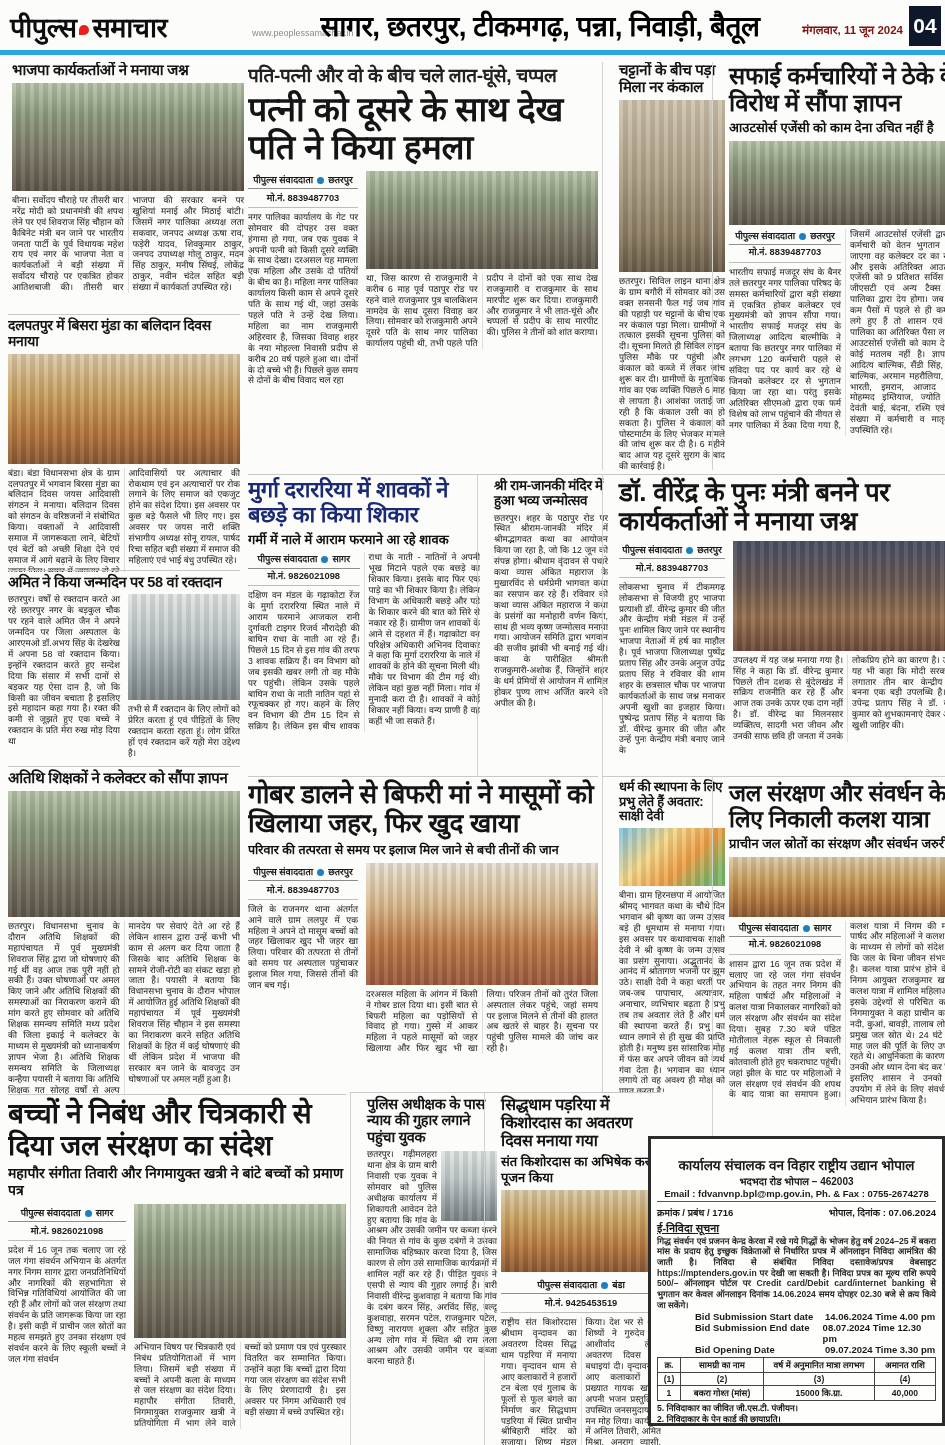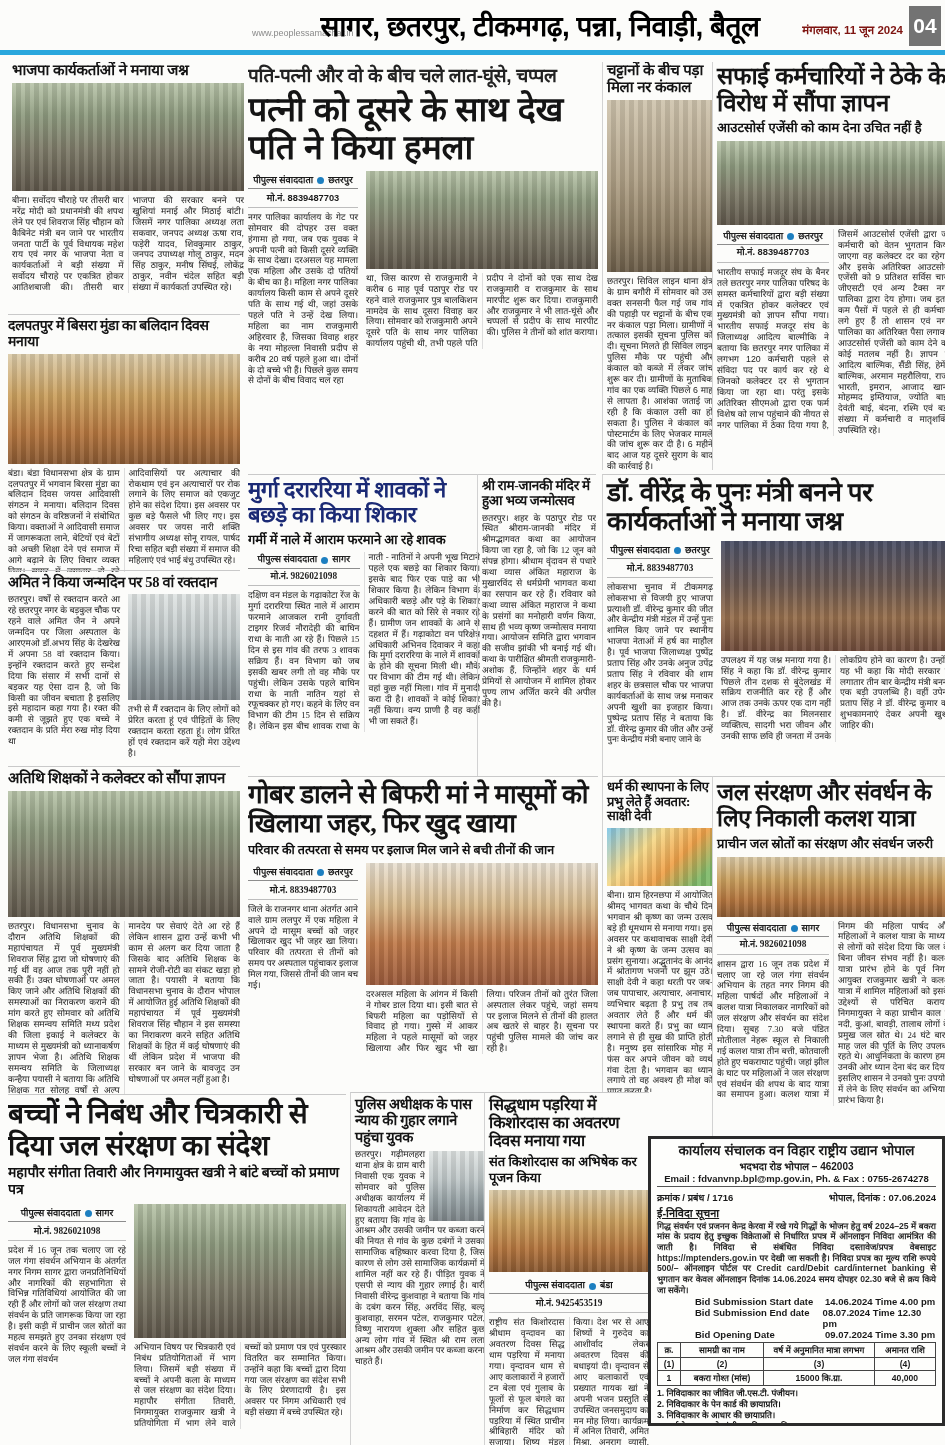--- a/index.html
+++ b/index.html
@@ -5,27 +5,27 @@
   html,body{margin:0;padding:0;background:#e9e7e2;}
   .page{position:relative;width:945px;height:1445px;margin:0 auto;background:#fcfcfa;
         font-family:"Liberation Sans","DejaVu Sans",sans-serif;color:#1a1a1a;overflow:hidden;}
   
   .masthead{position:absolute;left:0;top:0;width:945px;height:50px;}
   .logo{position:absolute;left:10px;top:8px;font-weight:bold;font-size:27px;color:#0d0d0d;letter-spacing:-0.5px;white-space:nowrap;}
   .logo .mark{display:inline-block;width:10px;height:10px;background:#e8211d;border-radius:50% 50% 50% 0;margin:0 3px 2px 3px;}
   .website{position:absolute;left:252px;top:28px;font-size:9px;color:#8a8a8a;}
   .regions{position:absolute;left:300px;top:6px;width:480px;text-align:center;font-weight:bold;font-size:28px;color:#000000;letter-spacing:-0.5px;}
   .mdate{position:absolute;left:798px;top:22px;width:105px;text-align:right;font-weight:bold;font-size:11.5px;color:#7e1410;}
-  .pagenum{position:absolute;left:909px;top:6px;width:32px;height:40px;background:#737373;color:#fff;
+  .pagenum{position:absolute;left:909px;top:6px;width:32px;height:40px;background:#0f172a;color:#fff;
            display:flex;align-items:center;justify-content:center;font-weight:bold;font-size:21px;}
   .bluebar{position:absolute;left:0;top:50px;width:945px;height:5px;background:#2aa7dd;}
   
   .art{position:absolute;overflow:hidden;}
-  .rt{border-top:1px solid #c9c9c9;padding-top:3px;font-family:Liberation Serif, serif;}
-  .vr{border-left:1px solid #d2d2d2;padding-left:4px;}
+  .rt{border-top:1px solid #c9c9c9;padding-top:3px;}
+  .vr{border-left:1px solid #d2d2d2;padding-left:16px;}
   .hl{font-weight:bold;color:#141414;line-height:1.13;letter-spacing:-0.3px;margin-bottom:4px;}
   .hl.navy{color:#1b2a75;}
   .kicker{font-weight:bold;font-size:19px;color:#222;margin-bottom:2px;letter-spacing:-0.3px;}
   .sub{font-weight:bold;font-size:13px;color:#111;margin:1px 0 5px;line-height:1.2;}
   .byline{font-weight:bold;font-size:9.3px;text-align:center;padding:2px 0;border-bottom:1px solid #8d8d8d;white-space:nowrap;overflow:hidden;}
   .dot{display:inline-block;width:7px;height:7px;border-radius:50%;background:#1d7fc0;margin:0 4px;vertical-align:middle;}
   .phone{font-weight:bold;font-size:9.3px;text-align:center;padding:2px 0 3px;border-bottom:1px solid #bdbdbd;margin-bottom:4px;white-space:nowrap;}
   .bodytxt{font-size:8.8px;line-height:1.24;text-align:justify;color:#222;}
   .cols2{column-count:2;column-gap:9px;column-rule:1px solid #ddd;}
   .flexrow{display:flex;gap:8px;}
@@ -37,39 +37,40 @@
   .ph1{background:linear-gradient(180deg,#b9c5aa 0%,#8f9c80 30%,#7e7b69 62%,#5e564a 100%);}
   .ph2{background:linear-gradient(180deg,#dbcba9 0%,#cba15f 38%,#b5763f 72%,#8a5a33 100%);}
   .ph3{background:linear-gradient(180deg,#e0e4e3 0%,#c1c9ca 40%,#9ba6a9 70%,#7d8589 100%);}
   .ph4{background:linear-gradient(180deg,#d0c5af 0%,#b1a288 45%,#8e7e64 78%,#6b5d49 100%);}
   .ph5{background:linear-gradient(135deg,#7ec6e8 0%,#f5d98a 35%,#f0a24a 62%,#7fba6a 88%);}
   .ph6{background:linear-gradient(180deg,#4a4f66 0%,#6d5a52 40%,#97704e 70%,#6e4a3a 100%);}
   .ph7{background:linear-gradient(180deg,#e9e1d3 0%,#d9ba8b 35%,#c17b4b 66%,#9a5a3c 100%);}
   .smallphoto{float:right;width:56px;height:70px;margin:2px 0 2px 4px;}
   
   .notice{position:absolute;left:648px;top:1136px;width:297px;height:290px;border:3px solid #2b2b2b;
-          background:#fefefc;padding:4px 6px;box-sizing:border-box;overflow:hidden;}
+          background:#fefefc;padding:19px 6px;box-sizing:border-box;overflow:hidden;}
   .n-title{font-weight:bold;font-size:13.5px;text-align:center;line-height:1.15;}
   .n-addr{font-weight:bold;font-size:10px;text-align:center;}
   .n-email{font-weight:bold;font-size:9.5px;text-align:center;border-bottom:1px solid #555;padding-bottom:2px;margin-bottom:4px;}
   .n-ref{display:flex;justify-content:space-between;font-weight:bold;font-size:9.5px;align-items:center;}
   .n-head{font-weight:bold;font-size:11px;text-align:left;text-decoration:underline;margin:1px 0;}
   .n-para{font-size:8.6px;line-height:1.25;text-align:justify;font-weight:bold;color:#2b2b2b;}
   .n-bid{display:flex;font-weight:bold;font-size:9.5px;margin-left:38px;}
   .n-bid .bl{width:130px;}
   .n-table{border-collapse:collapse;width:100%;margin:2px 0;}
   .n-table td{border:1px solid #444;font-size:8.6px;text-align:center;padding:1px 2px;font-weight:bold;}
   .n-cond{font-size:8.6px;font-weight:bold;line-height:1.3;}
 </style>
 </head>
 <body>
 
 <div class="page">
 
   <div class="masthead">
+    <div class="logo"><span>पीपुल्स</span><span class="mark"></span><span>समाचार</span></div>
     <div class="website">www.peoplessamachar.in</div>
     <div class="regions">सागर, छतरपुर, टीकमगढ़, पन्ना, निवाड़ी, बैतूल</div>
     <div class="mdate">मंगलवार, 11 जून 2024</div>
     <div class="pagenum">04</div>
     <div class="bluebar"></div>
   </div>
 
   <div class="art" style="left:12px;top:62px;width:232px;height:250px;">
     <div class="hl" style="font-size:15px">भाजपा कार्यकर्ताओं ने मनाया जश्न</div>
     <div class="photo ph1" style="height:108px"></div>
@@ -267,20 +268,20 @@
         <td>(4)</td>
       </tr>
       <tr>
         <td>1</td>
         <td>बकरा गोश्त (मांस)</td>
         <td>15000 कि.ग्रा.</td>
         <td>40,000</td>
       </tr>
     </tbody>
       </table>
-    <div class="n-cond">1.  निविदाकार का जीवित जी.एस.टी. पंजीयन।</div>
+    <div class="n-cond">5.  निविदाकार का जीवित जी.एस.टी. पंजीयन।</div>
     <div class="n-cond">2.  निविदाकार के पेन कार्ड की छायाप्रति।</div>
     <div class="n-cond">3.  निविदाकार के आधार की छायाप्रति।</div>
     <div class="n-cond">4.  फर्म के स्थापना के पंजीयन की छायाप्रति।</div>
 
   </div>
 
 </div>
 
 </body></html>

